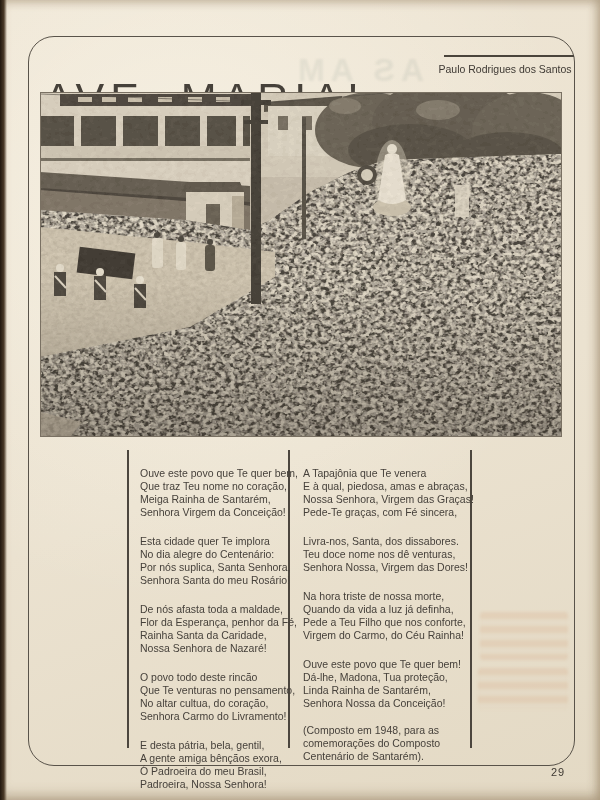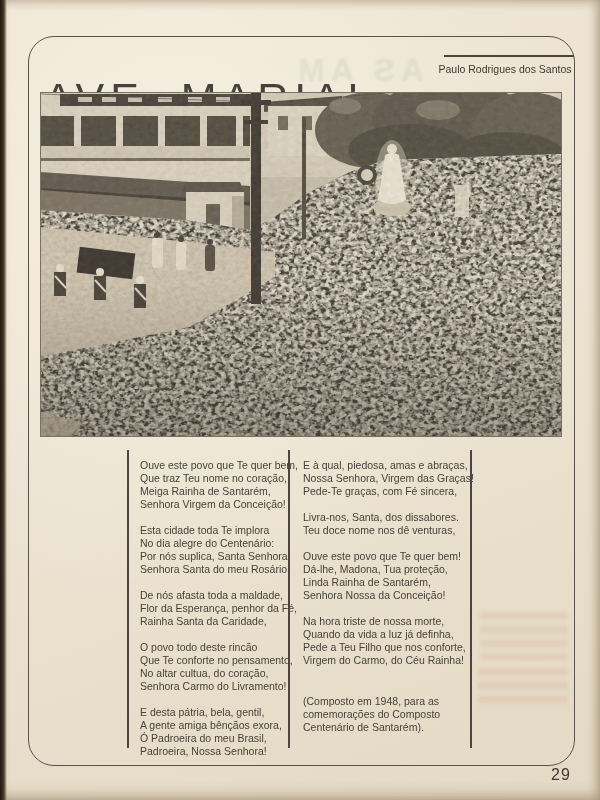--- a/index.html
+++ b/index.html
@@ -25,23 +25,23 @@
   .byline{position:absolute;left:436px;top:63px;width:138px;text-align:center;
     font-size:10.5px;color:#3e3933;}
   .photo{position:absolute;left:40px;top:92px;width:522px;height:345px;}
   .photo svg{display:block;}
   .vrule{position:absolute;top:450px;height:298px;width:2px;background:#4c463e;}
   .vrule.r1{left:127px;} .vrule.r2{left:288px;} .vrule.r3{left:470px;}
   .col{position:absolute;top:451px;font-size:10.5px;line-height:13px;
     color:#46413b;white-space:nowrap;}
   .col-left{left:140px;width:150px;}
   .col-right{left:303px;width:170px;}
-  .stanza{margin:8px 0 13px 0;}
-  .note{margin-top:28px;}
-  .page-num{position:absolute;left:551px;top:766px;font-size:16px;
+  .stanza{margin:16px 0 13px 0;}
+  .note{margin-top:14px;}
+  .page-num{position:absolute;left:551px;top:766px;font-size:11px;
     letter-spacing:1px;color:#3e3933;}
   .ghost-block{position:absolute;filter:blur(1.5px);border-radius:3px;
     background:repeating-linear-gradient(180deg,rgba(198,118,66,0.13) 0 7px,rgba(198,118,66,0.02) 7px 14px);}
   .ghost-block.g1{left:480px;top:612px;width:88px;height:48px;}
   .ghost-block.g2{left:478px;top:668px;width:90px;height:42px;}
 </style>
 </head>
 <body>
 
 <div class="page">
@@ -214,67 +214,70 @@
   <div class="vrule r3"></div>
 
   <div class="col col-left">
       <div class="stanza">
         <div class="line">Ouve este povo que Te quer bem,</div>
         <div class="line">Que traz Teu nome no coração,</div>
         <div class="line">Meiga Rainha de Santarém,</div>
         <div class="line">Senhora Virgem da Conceição!</div>
       </div>
       <div class="stanza">
-        <div class="line">Esta cidade toda Te implora</div>
+        <div class="line">Esta cidade quer Te implora</div>
         <div class="line">No dia alegre do Centenário:</div>
         <div class="line">Por nós suplica, Santa Senhora,</div>
         <div class="line">Senhora Santa do meu Rosário!</div>
       </div>
       <div class="stanza">
         <div class="line">De nós afasta toda a maldade,</div>
         <div class="line">Flor da Esperança, penhor da Fé,</div>
         <div class="line">Rainha Santa da Caridade,</div>
+        <div class="line">Nossa Senhora de Nazaré!</div>
       </div>
       <div class="stanza">
         <div class="line">O povo todo deste rincão</div>
-        <div class="line">Que Te conforte no pensamento,</div>
+        <div class="line">Que Te venturas no pensamento,</div>
         <div class="line">No altar cultua, do coração,</div>
         <div class="line">Senhora Carmo do Livramento!</div>
       </div>
       <div class="stanza">
         <div class="line">E desta pátria, bela, gentil,</div>
         <div class="line">A gente amiga bênçãos exora,</div>
         <div class="line">Ó Padroeira do meu Brasil,</div>
         <div class="line">Padroeira, Nossa Senhora!</div>
       </div>
     </div>
 
   <div class="col col-right">
     <div>
         <div class="stanza">
+          <div class="line">A Tapajônia que Te venera</div>
           <div class="line">E à qual, piedosa, amas e abraças,</div>
           <div class="line">Nossa Senhora, Virgem das Graças!</div>
           <div class="line">Pede-Te graças, com Fé sincera,</div>
         </div>
         <div class="stanza">
           <div class="line">Livra-nos, Santa, dos dissabores.</div>
           <div class="line">Teu doce nome nos dê venturas,</div>
+          <div class="line">Senhora Nossa, Virgem das Dores!</div>
+        </div>
+        <div class="stanza">
+          <div class="line">Na hora triste de nossa morte,</div>
+          <div class="line">Quando da vida a luz já definha,</div>
+          <div class="line">Pede a Teu Filho que nos conforte,</div>
+          <div class="line">Virgem do Carmo, do Céu Rainha!</div>
         </div>
         <div class="stanza">
           <div class="line">Ouve este povo que Te quer bem!</div>
           <div class="line">Dá-lhe, Madona, Tua proteção,</div>
           <div class="line">Linda Rainha de Santarém,</div>
           <div class="line">Senhora Nossa da Conceição!</div>
         </div>
-        <div class="stanza">
-          <div class="line">Na hora triste de nossa morte,</div>
-          <div class="line">Quando da vida a luz já definha,</div>
-          <div class="line">Pede a Teu Filho que nos conforte,</div>
-          <div class="line">Virgem do Carmo, do Céu Rainha!</div>
-        </div>
       </div>
     <div class="note">
         <div class="line">(Composto em 1948, para as</div>
         <div class="line">comemorações do Composto</div>
         <div class="line">Centenário de Santarém).</div>
       </div>
   </div>
 
   <div class="ghost-block g1"></div>
   <div class="ghost-block g2"></div>

